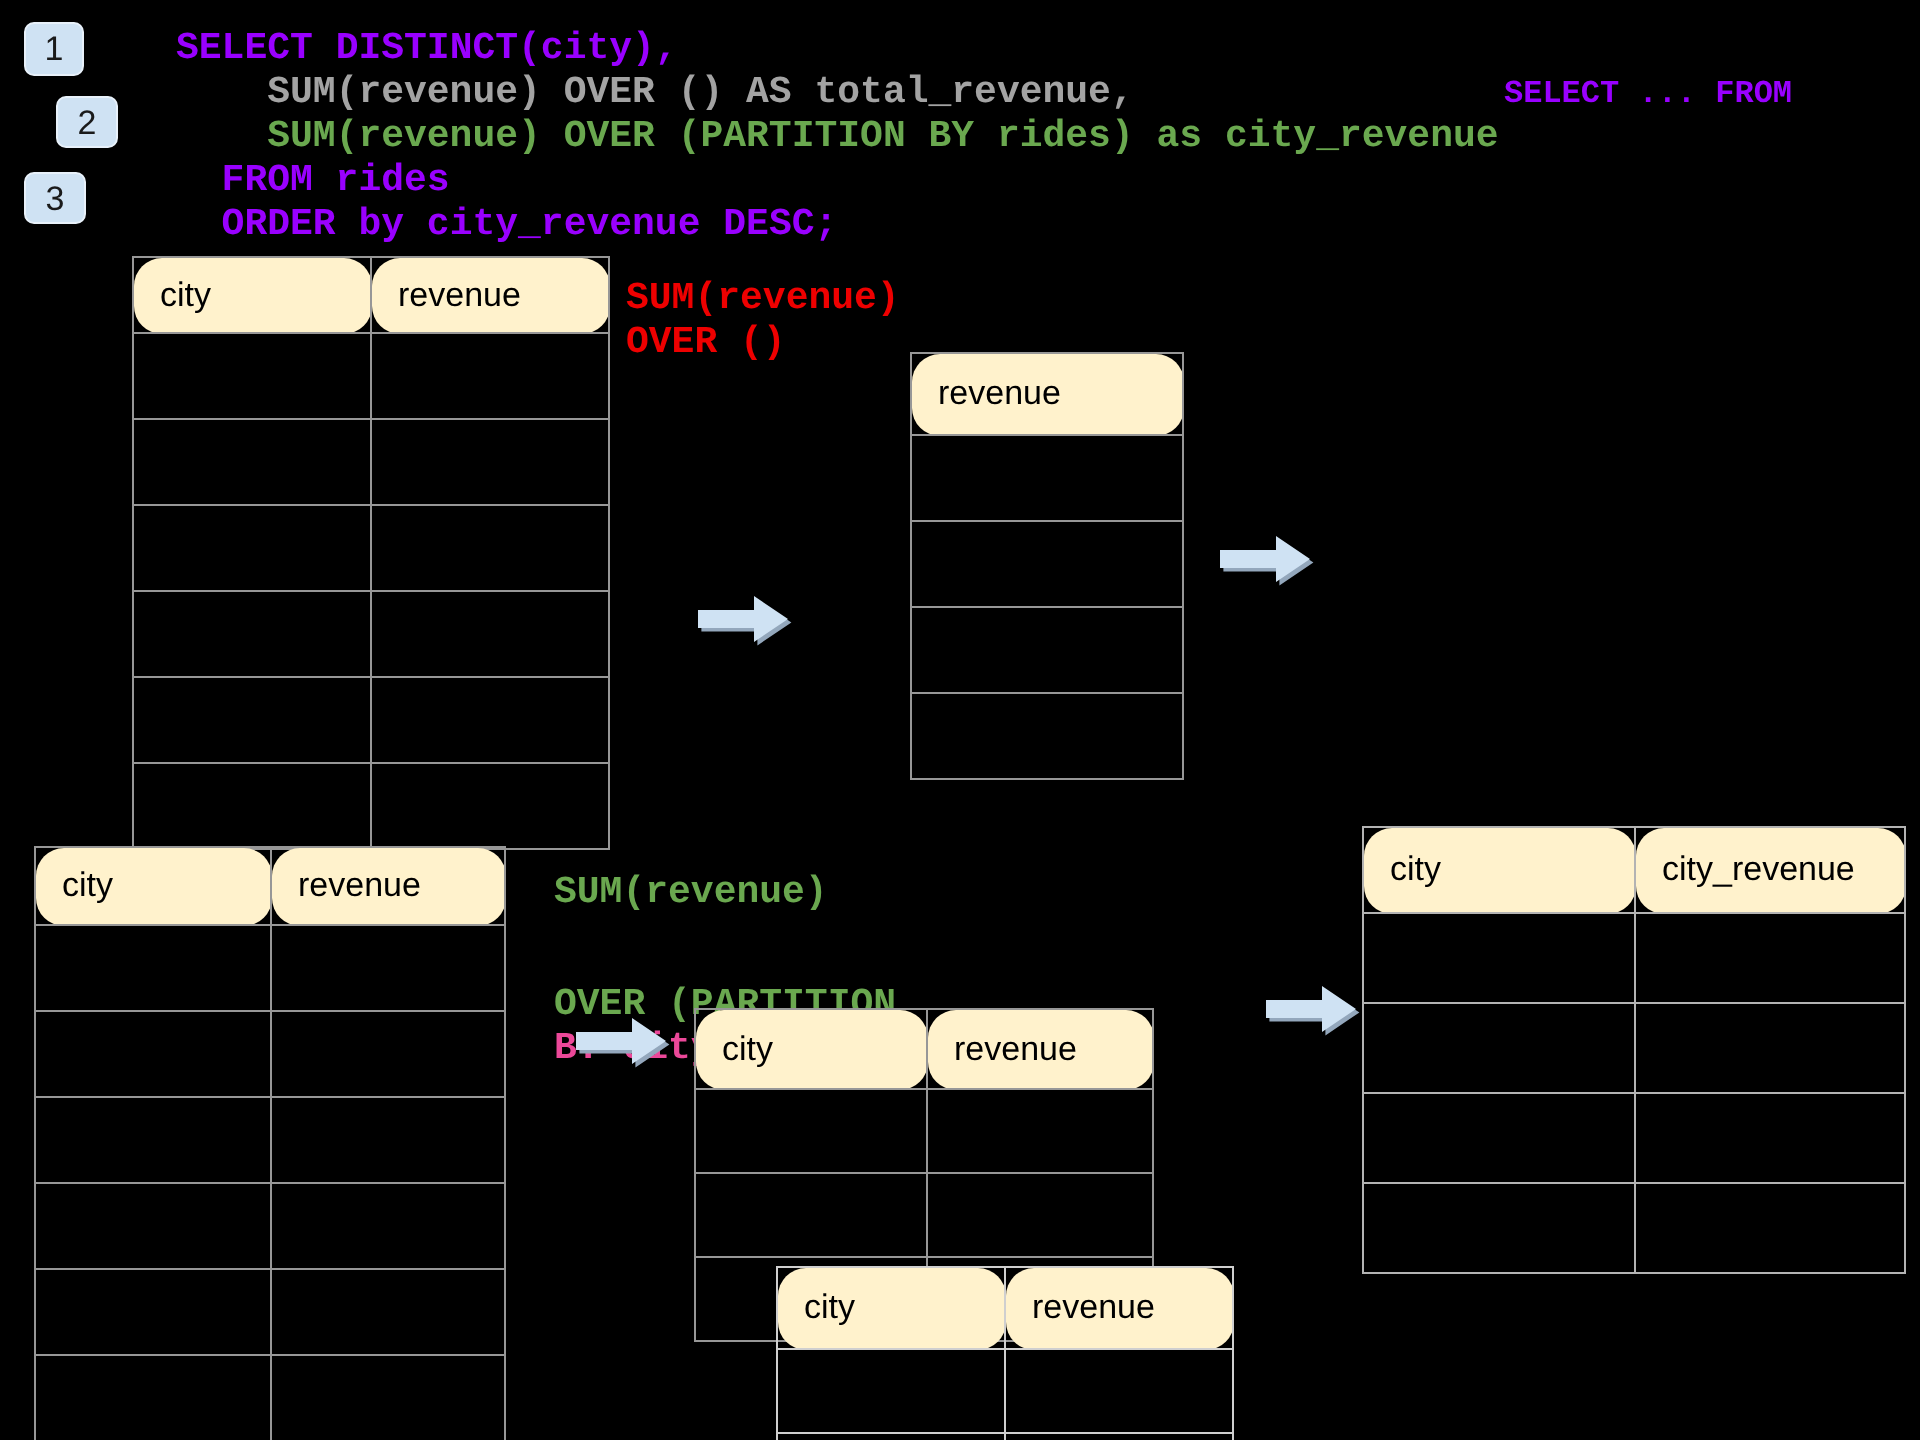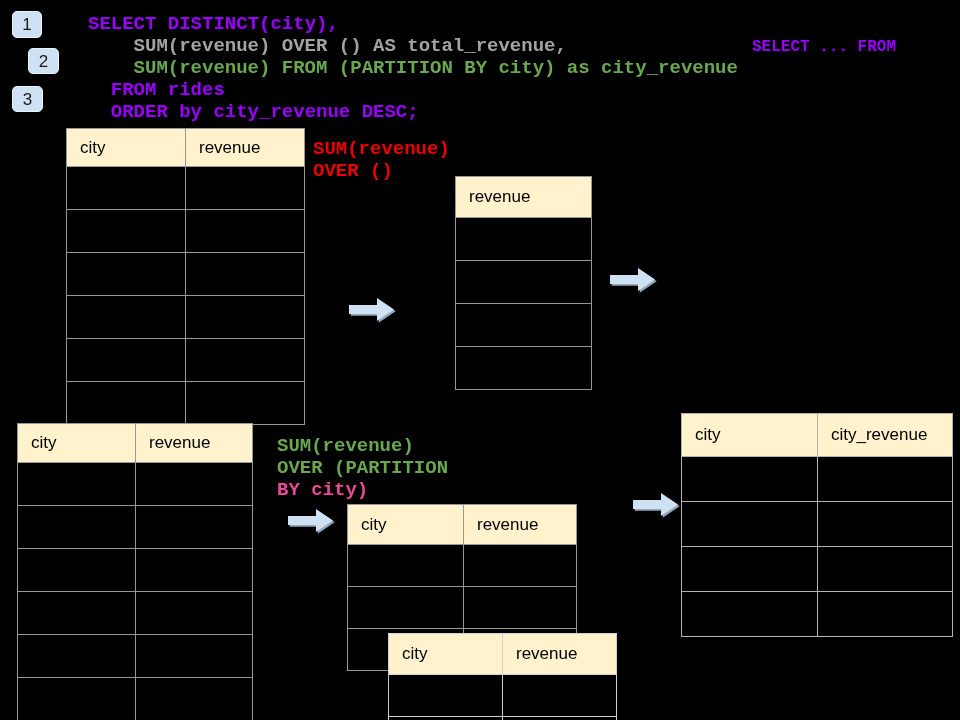--- a/index.html
+++ b/index.html
@@ -13,21 +13,21 @@
   .code.small{font-size:16px;line-height:20px;}
 
   
   .badge{position:absolute;background:var(--badge-fill);border:1px solid var(--badge-border);
          border-radius:5px;color:#1a1a1a;display:flex;align-items:center;justify-content:center;
          font-size:17px;line-height:1;}
 
   
   table.dt{position:absolute;border-collapse:collapse;table-layout:fixed;}
   table.dt th{background:var(--header-fill);color:var(--header-text);font-weight:normal;
-              text-align:left;font-size:17px;padding:0 0 0 13px;}
+              text-align:left;font-size:17px;padding:0 0 0 13px;border-radius:14px;}
   table.dt td{background:var(--table-cell-fill);}
   table.dt th,table.dt td{border:1px solid var(--border);}
 
   #tA{left:66px;top:128px;width:239px}  #tA th{height:37px} #tA td{height:40px}
   #tB{left:455px;top:176px;width:137px} #tB th{height:40px} #tB td{height:40px}
   #tC{left:17px;top:423px;width:236px}  #tC th{height:38px} #tC td{height:40px}
   #tD{left:347px;top:504px;width:230px} #tD th{height:39px} #tD td{height:39px}
   #tE{left:388px;top:633px;width:229px} #tE th{height:40px} #tE td{height:39px}
   #tE th,#tE td{border-color:var(--border-light);}
   #tF{left:681px;top:413px;width:272px} #tF th{height:42px} #tF td{height:42px}
@@ -47,37 +47,37 @@
   <div class="badge" style="left:28px;top:48px;width:29px;height:24px">
     <span>2</span>
   </div>
   <div class="badge" style="left:12px;top:86px;width:29px;height:24px">
     <span>3</span>
   </div>
 
   <div class="code" style="left:88px;top:13px">
       <div class="code-line" style="color: rgb(153, 0, 255);">SELECT DISTINCT(city),</div>
       <div class="code-line" style="color: #a3a3a3; padding-left: 4ch;">SUM(revenue) OVER () AS total_revenue,</div>
-      <div class="code-line" style="color: rgb(106, 168, 79); padding-left: 4ch;">SUM(revenue) FROM (PARTITION BY city) as city_revenue</div>
+      <div class="code-line" style="color: rgb(106, 168, 79); padding-left: 4ch;">SUM(revenue) OVER (PARTITION BY rides) as city_revenue</div>
       <div class="code-line" style="color: rgb(153, 0, 255); padding-left: 2ch;">FROM rides</div>
       <div class="code-line" style="color: rgb(153, 0, 255); padding-left: 2ch;">ORDER by city_revenue DESC;</div>
     </div>
 
   <div class="code small" style="left:752px;top:37px">
       <div class="code-line" style="color: rgb(153, 0, 255); text-align: right;">SELECT ... FROM</div>
     </div>
 
   <div class="code" style="left:313px;top:138px">
       <div class="code-line" style="color: rgb(238, 0, 0);">SUM(revenue)</div>
       <div class="code-line" style="color: rgb(238, 0, 0);">OVER ()</div>
     </div>
 
   <div class="code" style="left:277px;top:435px">
       <div class="code-line" style="color: rgb(106, 168, 79);">SUM(revenue)</div>
-      <div class="code-line" style="color: rgb(106, 168, 79);">OVER (PARTITION</div>
+      <div class="code-line" style="color: rgb(106, 168, 79); margin-top: 34px;">OVER (PARTITION</div>
       <div class="code-line" style="color: #ec4899;">BY city)</div>
     </div>
 
   <table class="dt" id="tA">
     <colgroup>
         <col style="width:119px">
         <col>
       </colgroup>
     <thead>
         <tr>

